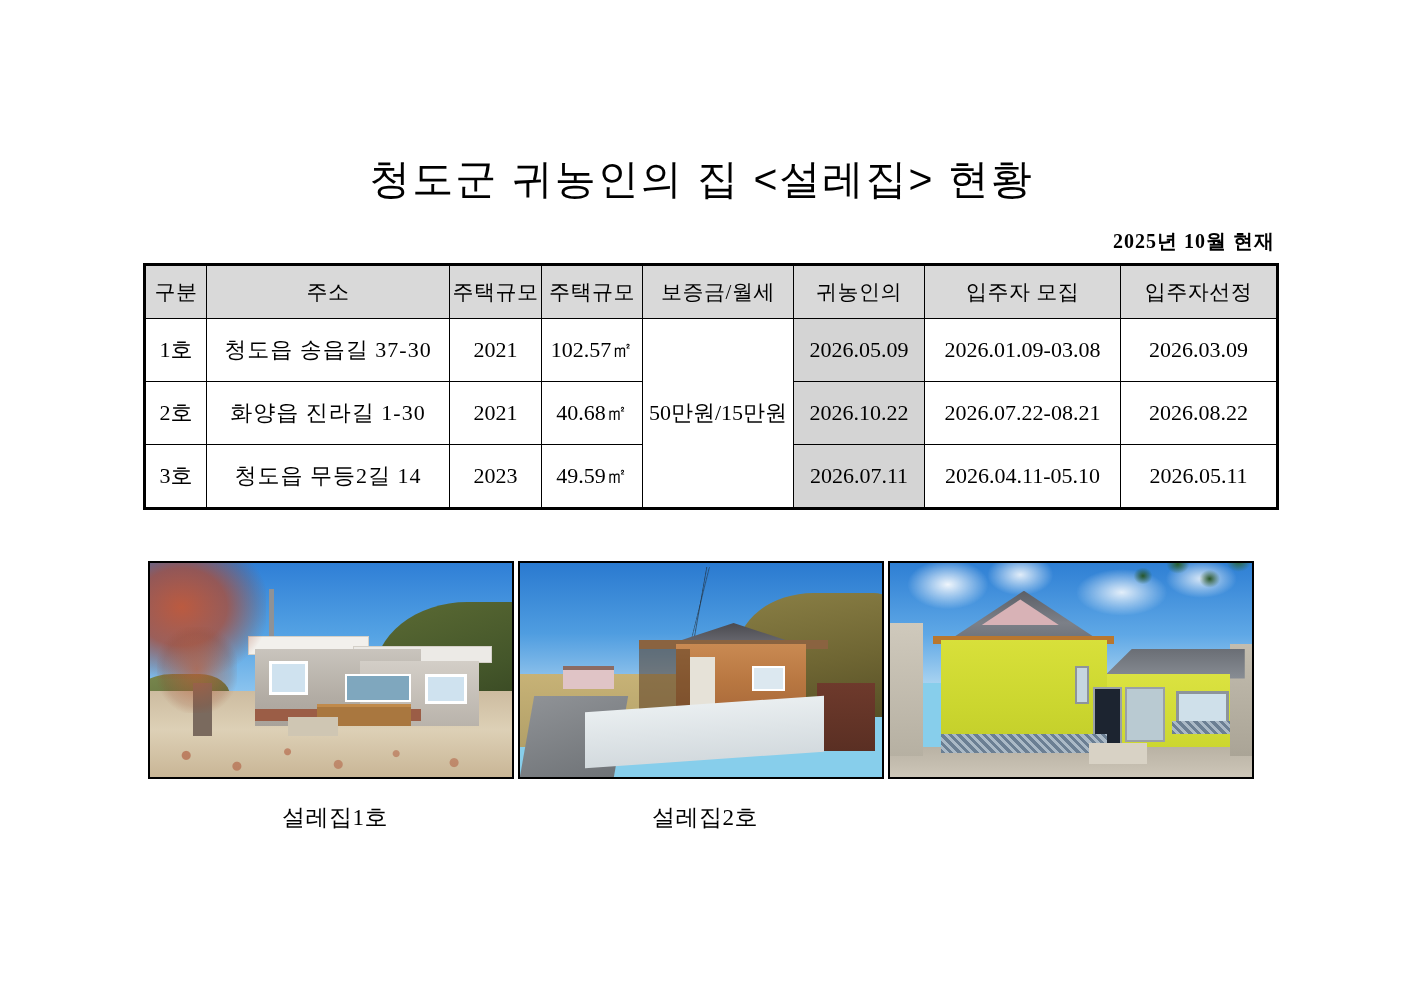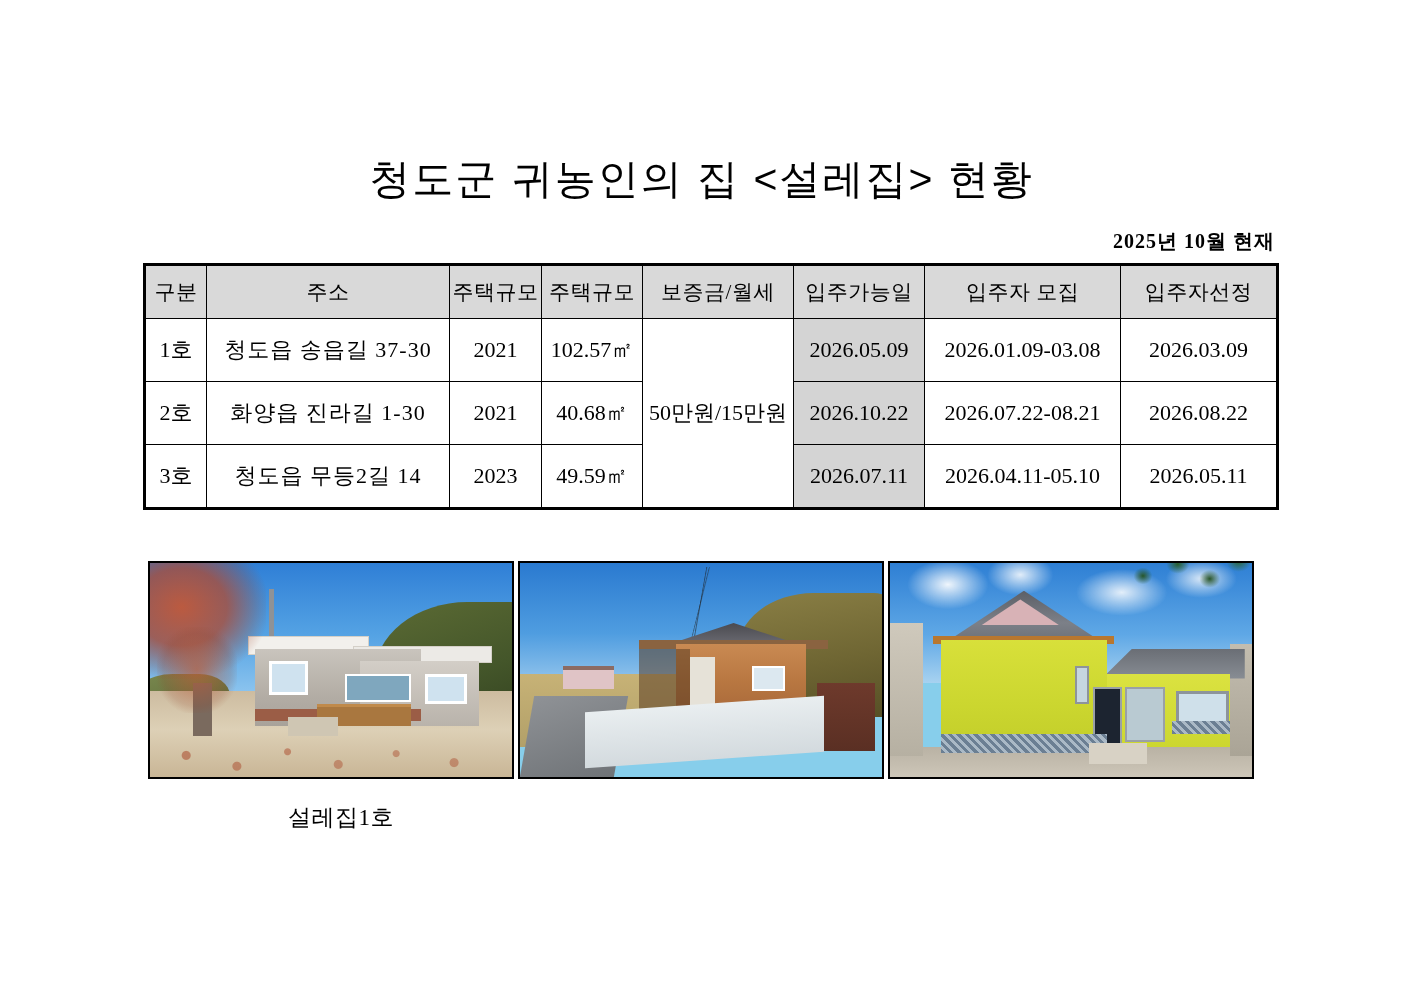--- a/index.html
+++ b/index.html
@@ -362,21 +362,21 @@
     background: linear-gradient(180deg, #cfc9bc 0%, #b6b0a2 100%);
   }
   .p3-wall-r {
     position: absolute; right: 0; top: 38%; width: 6%; height: 52%;
     background: linear-gradient(180deg, #c3bdaf 0%, #aaa496 100%);
   }
 
   
   .captions {
     position: absolute;
-    left: 158px;
+    left: 152px;
     top: 802px;
     width: 1110px;
     display: flex;
     gap: 4px;
   }
   .caption {
     width: 366px;
     text-align: center;
     font-size: 23px;
     font-family: "Liberation Serif", "DejaVu Serif", serif;
@@ -404,21 +404,21 @@
           <col class="c-recruit">
           <col class="c-select">
       </colgroup>
       <thead>
         <tr>
           <th>구분</th>
           <th>주소</th>
           <th>주택규모</th>
           <th>주택규모</th>
           <th>보증금/월세</th>
-          <th>입주가능일</th>
+          <th>귀농인의</th>
           <th>입주자 모집</th>
           <th>입주자선정</th>
         </tr>
       </thead>
       <tbody>
         <tr>
           <td>1호</td>
           <td class="addr-cell">청도읍 송읍길 37-30</td>
           <td>2021</td>
           <td class="sup-m2">102.57㎡</td>
@@ -515,15 +515,16 @@
         <div class="p3-skirt2"></div>
         <div class="p3-steps"></div>
         <div class="p3-leaves"></div>
       </div>
     </div>
 
   </div>
 
   <div class="captions">
     <div class="caption">설레집1호</div>
+    <div class="caption">설레집2호</div>
   </div>
 
 </div>
 
 </body></html>

